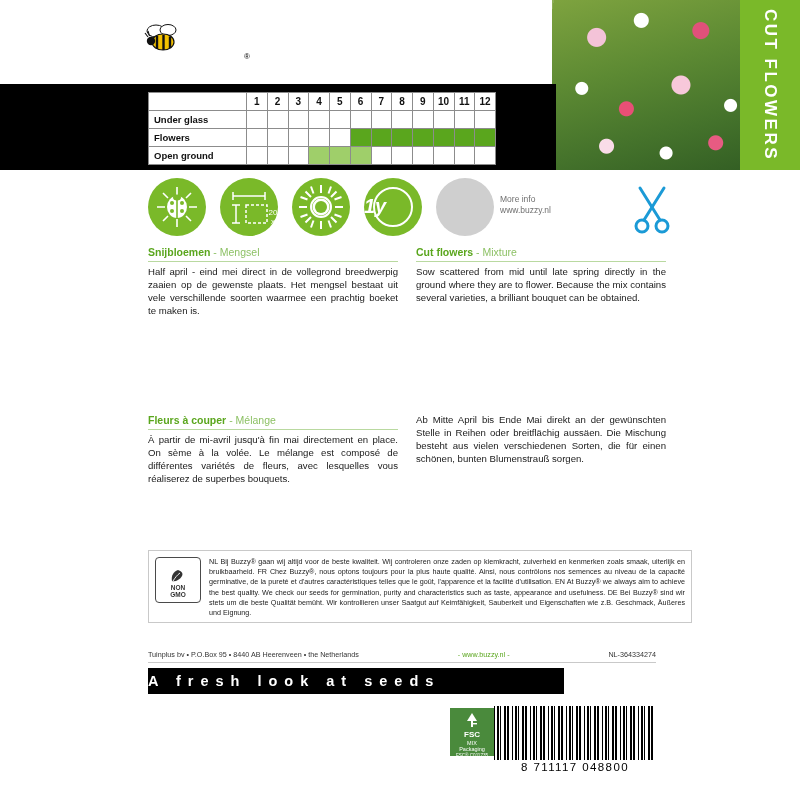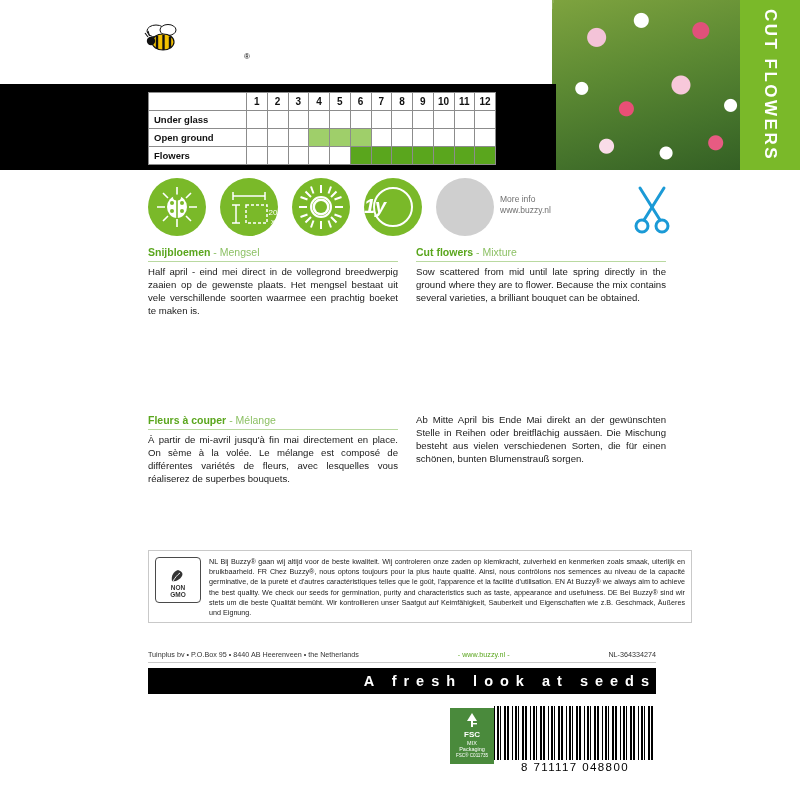--- a/index.html
+++ b/index.html
@@ -269,35 +269,35 @@
     color: #333;
     border-bottom: 1px solid #c9c9c9;
     padding-bottom: 3px;
   }
   .legal-foot .mid { color: #5aa61d; }
 
   
   .slogan {
     position: absolute;
     left: 148px; top: 668px;
-    width: 508px; height: 26px;
+    width: 416px; height: 26px;
     background: #000000;
     color: #ffffff;
     font-size: 14.5px;
     font-weight: bold;
     letter-spacing: 7px;
-    text-align: right;
+    text-align: left;
     line-height: 26px;
   }
 
   
   .fsc {
     position: absolute;
     left: 450px; top: 708px;
-    width: 44px; height: 56px;
+    width: 44px; height: 48px;
     background: #4a8a3c;
     color: #ffffff;
     font-size: 6px;
     text-align: center;
     box-sizing: border-box;
     padding-top: 22px;
     line-height: 1.2;
   }
   .fsc .tree {
     position: absolute;
@@ -389,48 +389,48 @@
         <td></td>
         <td></td>
         <td></td>
         <td></td>
         <td></td>
         <td></td>
         <td></td>
         <td></td>
       </tr>
       <tr>
+        <td class="rowlabel">Flowers</td>
+        <td></td>
+        <td></td>
+        <td></td>
+        <td></td>
+        <td></td>
+        <td class="cell-on-dark"></td>
+        <td class="cell-on-dark"></td>
+        <td class="cell-on-dark"></td>
+        <td class="cell-on-dark"></td>
+        <td class="cell-on-dark"></td>
+        <td class="cell-on-dark"></td>
+        <td class="cell-on-dark"></td>
+      </tr>
+      <tr>
         <td class="rowlabel">Open ground</td>
         <td></td>
         <td></td>
         <td></td>
         <td class="cell-on-light"></td>
         <td class="cell-on-light"></td>
         <td class="cell-on-light"></td>
         <td></td>
         <td></td>
         <td></td>
         <td></td>
         <td></td>
         <td></td>
-      </tr>
-      <tr>
-        <td class="rowlabel">Flowers</td>
-        <td></td>
-        <td></td>
-        <td></td>
-        <td></td>
-        <td></td>
-        <td class="cell-on-dark"></td>
-        <td class="cell-on-dark"></td>
-        <td class="cell-on-dark"></td>
-        <td class="cell-on-dark"></td>
-        <td class="cell-on-dark"></td>
-        <td class="cell-on-dark"></td>
-        <td class="cell-on-dark"></td>
       </tr>
     </tbody>
       </table>
   </div>
 
   <div class="icon-row">
 
     <div class="icon-circle ic1">
       <svg width="58" height="58" viewBox="0 0 58 58">
         <g stroke="#ffffff" stroke-width="1.6" fill="none">

